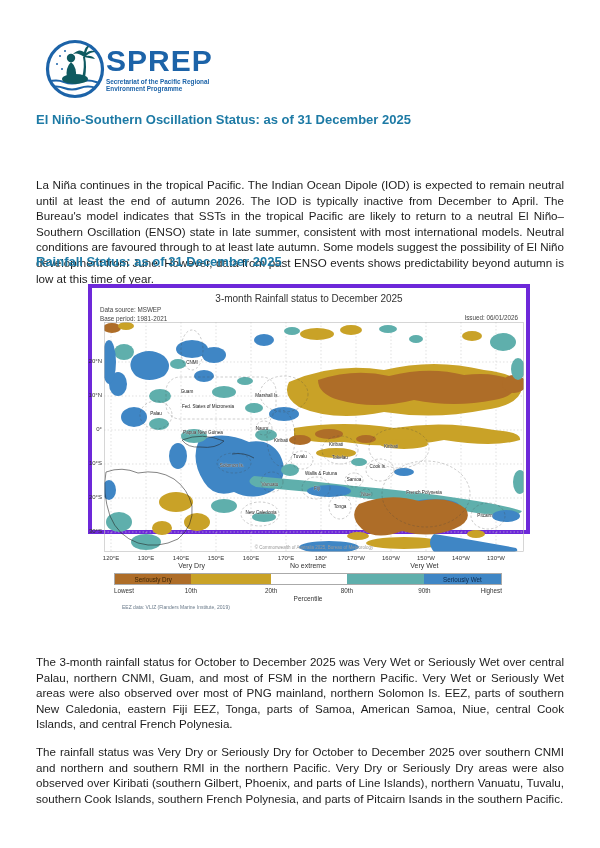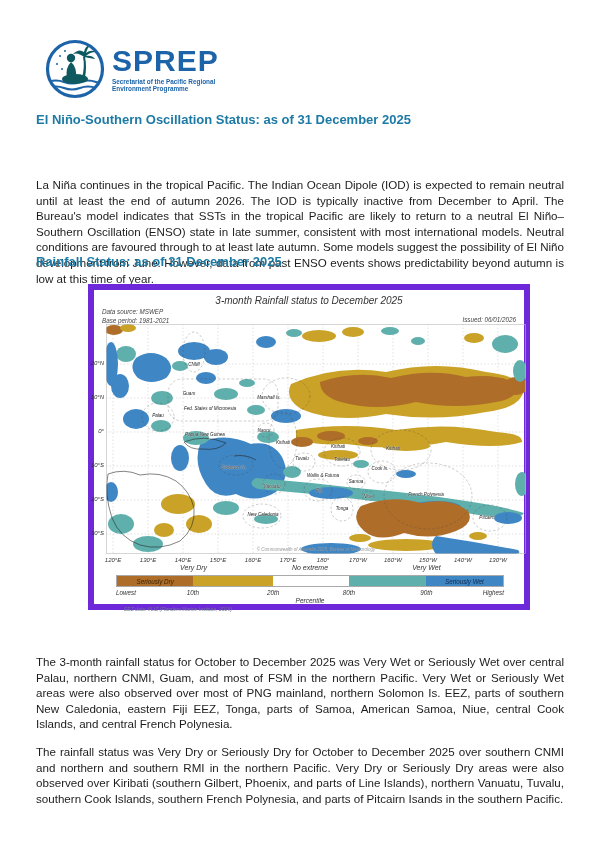--- a/index.html
+++ b/index.html
@@ -1,32 +1,32 @@
 <!DOCTYPE html>
 <html><head>
 <meta charset="utf-8">
 <style>
   html,body{margin:0;padding:0;background:#e8e8e8;}
   .page{position:relative;width:600px;height:848px;background:#ffffff;margin:0 auto;
         font-family:"Liberation Sans", sans-serif;color:#1c1c1c;overflow:hidden;}
   
   .logo-wrap{position:absolute;left:44px;top:38px;display:flex;align-items:center;}
   .logo-badge{width:62px;height:62px;}
-  .wordmark{margin-left:6px;}
+  .wordmark{}
   .wordmark .acronym{font-size:30px;font-weight:bold;color:#1c63a8;letter-spacing:1px;line-height:30px;}
   .wordmark .tagline{font-size:6.4px;font-weight:bold;color:#1c63a8;line-height:7.5px;margin-top:2px;}
   .header-title{position:absolute;left:200px;top:56px;width:372px;text-align:center;
                 color:#1d7aa5;font-weight:bold;font-size:15px;line-height:19px;}
   
   .h-teal{position:absolute;left:36px;width:528px;color:#1d7aa5;font-weight:bold;font-size:13px;}
   .para{position:absolute;left:36px;width:528px;font-size:11.6px;line-height:15.6px;
         text-align:justify;color:#1c1c1c;margin-top:36px;}
   
-  .figure{position:absolute;left:88px;top:284px;width:442px;height:326px;background:#fff;
-          border:6px solid #6d28d9;box-sizing:border-box;font-style:italic;}
+  .figure{position:absolute;left:88px;top:284px;width:442px;height:250px;background:#fff;
+          border:4px solid #6d28d9;box-sizing:border-box;}
   .fig-title{position:absolute;left:0;top:5px;width:100%;text-align:center;font-size:10px;color:#333;}
   .fig-src{position:absolute;left:8px;top:18px;font-size:6.3px;color:#444;line-height:8.5px;}
   .fig-issued{position:absolute;right:8px;top:26px;font-size:6.3px;color:#444;}
   .map-area{position:absolute;left:12px;top:34px;width:420px;height:230px;}
   .map-area svg{position:absolute;left:0;top:0;}
   .c-brown{fill:#AE6D28;} .c-gold{fill:#C9A227;} .c-teal{fill:#5FAFAC;} .c-blue{fill:#3F86C5;}
   .place-label{position:absolute;transform:translate(-50%,-50%);font-size:4.6px;color:#1b1b1b;
                white-space:nowrap;text-shadow:0 0 1px #fff,0 0 1px #fff;}
   .watermark{position:absolute;left:50%;transform:translateX(-50%);bottom:2px;font-size:4.5px;
              color:#999;white-space:nowrap;}

